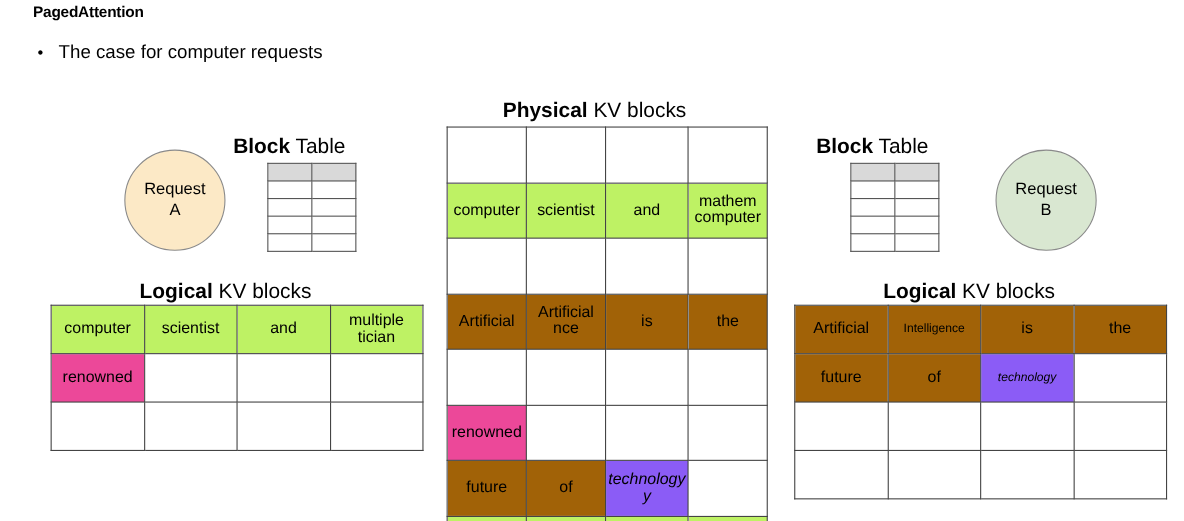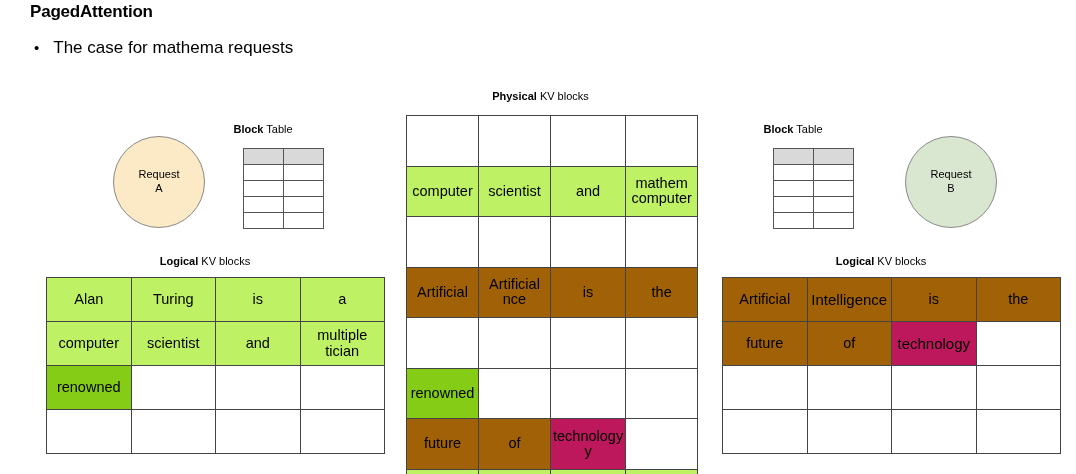--- a/index.html
+++ b/index.html
@@ -14,57 +14,57 @@
     overflow: hidden;
     font-family: "Liberation Sans", sans-serif;
     color: #000000;
   }
 
   
   #slide-title {
     position: absolute;
     left: 30px;
     top: 2px;
-    font-size: 17px;
+    font-size: 14px;
     font-weight: bold;
     letter-spacing: -0.2px;
   }
   #bullet-row {
     position: absolute;
     left: 34px;
     top: 38px;
     font-size: 17px;
     display: flex;
     align-items: baseline;
   }
   #bullet-dot {
     font-size: 15px;
     line-height: 1;
     margin-right: 14px;
   }
 
   
   .caption {
     position: absolute;
-    font-size: 11px;
+    font-size: 19px;
     white-space: nowrap;
     text-align: center;
   }
   .caption b { font-weight: bold; }
 
   
   .req-circle {
     position: absolute;
     border-radius: 50%;
     border: 1px solid #8a8a8a;
     display: flex;
     flex-direction: column;
     align-items: center;
     justify-content: center;
-    font-size: 11px;
+    font-size: 15px;
     line-height: 1.25;
   }
   #request-a-circle {
     left: 113px; top: 136px;
     width: 90px; height: 90px;
     background: #FCE9C6;
   }
   #request-b-circle {
     left: 905px; top: 136px;
     width: 90px; height: 90px;
@@ -99,23 +99,23 @@
     padding: 1px 2px;
     text-align: center;
     vertical-align: middle;
     font-size: 14.5px;
     line-height: 1.05;
     background: #ffffff;
     overflow: hidden;
   }
   .kv-table td.fill-yellow { background: #bef264; }
   .kv-table td.fill-green  { background: #a16207; }
-  .kv-table td.fill-gold   { background: #84cc16; margin-top: 32px; }
-  .kv-table td.fill-dgreen { background: #be185d; }
-  .kv-table td.small       { font-size: 15px; }
+  .kv-table td.fill-gold   { background: #ec4899; margin-top: 32px; }
+  .kv-table td.fill-dgreen { background: #8b5cf6; font-style: italic; }
+  .kv-table td.small       { font-size: 11px; }
 
   
   #logical-a { left: 46px; top: 277px; }
   #logical-a td { width: 79.5px; height: 41px; }
 
   
   #logical-b { left: 722px; top: 277px; }
   #logical-b td { width: 79.5px; height: 41px; }
 
   
@@ -129,21 +129,21 @@
   #cap-logical-b     { left: 722px; top: 255px; width: 318px; }
   #cap-physical      { left: 406px; top: 90px;  width: 269px; }
 </style>
 </head>
 <body>
 
 <div id="slide-title">PagedAttention</div>
 
 <div id="bullet-row">
   <span id="bullet-dot">•</span>
-  <span>The case for mathema requests</span>
+  <span>The case for computer requests</span>
 </div>
 
 <div id="request-a-circle" class="req-circle">
   <span>Request</span>
   <span>A</span>
 </div>
 
 <div id="cap-block-table-a" class="caption">
   <b>Block</b><span> Table</span>
 </div>
@@ -170,100 +170,94 @@
         <td></td>
       </tr>
     </tbody>
 </table>
 
 <div id="cap-logical-a" class="caption">
   <b>Logical</b><span> KV blocks</span>
 </div>
 <table id="logical-a" class="kv-table">
   <tbody>
+      <tr>
+        <td class="fill-yellow">computer</td>
+        <td class="fill-yellow">scientist</td>
+        <td class="fill-yellow">and</td>
+        <td class="fill-yellow">multiple tician</td>
+      </tr>
+      <tr>
+        <td class="fill-gold">renowned</td>
+        <td></td>
+        <td></td>
+        <td></td>
+      </tr>
+      <tr>
+        <td></td>
+        <td></td>
+        <td></td>
+        <td></td>
+      </tr>
+    </tbody>
+</table>
+
+<div id="cap-physical" class="caption">
+  <b>Physical</b><span> KV blocks</span>
+</div>
+<table id="physical-kv" class="kv-table">
+  <tbody>
+      <tr>
+        <td></td>
+        <td></td>
+        <td></td>
+        <td></td>
+      </tr>
+      <tr>
+        <td class="fill-yellow">computer</td>
+        <td class="fill-yellow">scientist</td>
+        <td class="fill-yellow">and</td>
+        <td class="fill-yellow">mathem computer</td>
+      </tr>
+      <tr>
+        <td></td>
+        <td></td>
+        <td></td>
+        <td></td>
+      </tr>
+      <tr>
+        <td class="fill-green">Artificial</td>
+        <td class="fill-green">Artificial nce</td>
+        <td class="fill-green">is</td>
+        <td class="fill-green">the</td>
+      </tr>
+      <tr>
+        <td></td>
+        <td></td>
+        <td></td>
+        <td></td>
+      </tr>
+      <tr>
+        <td class="fill-gold">renowned</td>
+        <td></td>
+        <td></td>
+        <td></td>
+      </tr>
+      <tr>
+        <td class="fill-green">future</td>
+        <td class="fill-green">of</td>
+        <td class="fill-dgreen">technology y</td>
+        <td></td>
+      </tr>
       <tr>
         <td class="fill-yellow">Alan</td>
         <td class="fill-yellow">Turing</td>
         <td class="fill-yellow">is</td>
         <td class="fill-yellow">a</td>
       </tr>
-      <tr>
-        <td class="fill-yellow">computer</td>
-        <td class="fill-yellow">scientist</td>
-        <td class="fill-yellow">and</td>
-        <td class="fill-yellow">multiple tician</td>
-      </tr>
-      <tr>
-        <td class="fill-gold">renowned</td>
-        <td></td>
-        <td></td>
-        <td></td>
-      </tr>
-      <tr>
-        <td></td>
-        <td></td>
-        <td></td>
-        <td></td>
-      </tr>
-    </tbody>
-</table>
-
-<div id="cap-physical" class="caption">
-  <b>Physical</b><span> KV blocks</span>
-</div>
-<table id="physical-kv" class="kv-table">
-  <tbody>
-      <tr>
-        <td></td>
-        <td></td>
-        <td></td>
-        <td></td>
-      </tr>
-      <tr>
-        <td class="fill-yellow">computer</td>
-        <td class="fill-yellow">scientist</td>
-        <td class="fill-yellow">and</td>
-        <td class="fill-yellow">mathem computer</td>
-      </tr>
-      <tr>
-        <td></td>
-        <td></td>
-        <td></td>
-        <td></td>
-      </tr>
-      <tr>
-        <td class="fill-green">Artificial</td>
-        <td class="fill-green">Artificial nce</td>
-        <td class="fill-green">is</td>
-        <td class="fill-green">the</td>
-      </tr>
-      <tr>
-        <td></td>
-        <td></td>
-        <td></td>
-        <td></td>
-      </tr>
-      <tr>
-        <td class="fill-gold">renowned</td>
-        <td></td>
-        <td></td>
-        <td></td>
-      </tr>
-      <tr>
-        <td class="fill-green">future</td>
-        <td class="fill-green">of</td>
-        <td class="fill-dgreen">technology y</td>
-        <td></td>
-      </tr>
-      <tr>
-        <td class="fill-yellow">Alan</td>
-        <td class="fill-yellow">Turing</td>
-        <td class="fill-yellow">is</td>
-        <td class="fill-yellow">a</td>
-      </tr>
     </tbody>
 </table>
 
 <div id="cap-block-table-b" class="caption">
   <b>Block</b><span> Table</span>
 </div>
 <table id="block-table-b" class="block-table">
   <tbody>
       <tr>
         <td></td>

